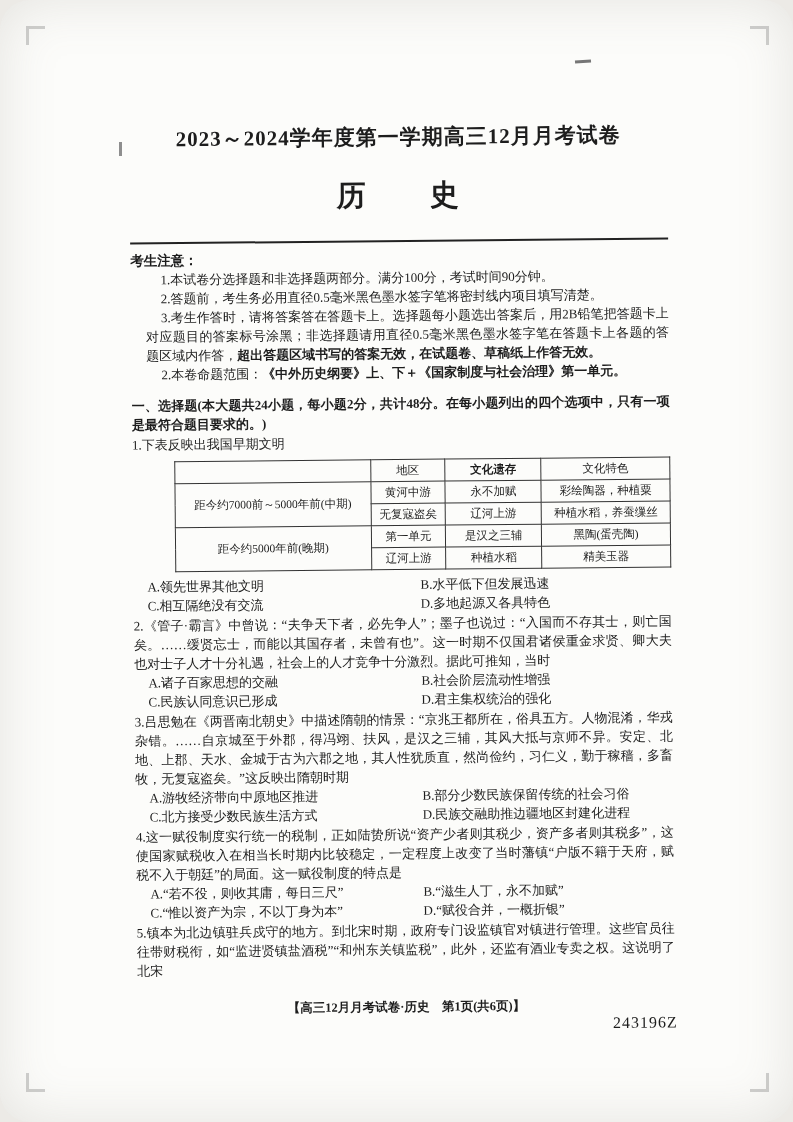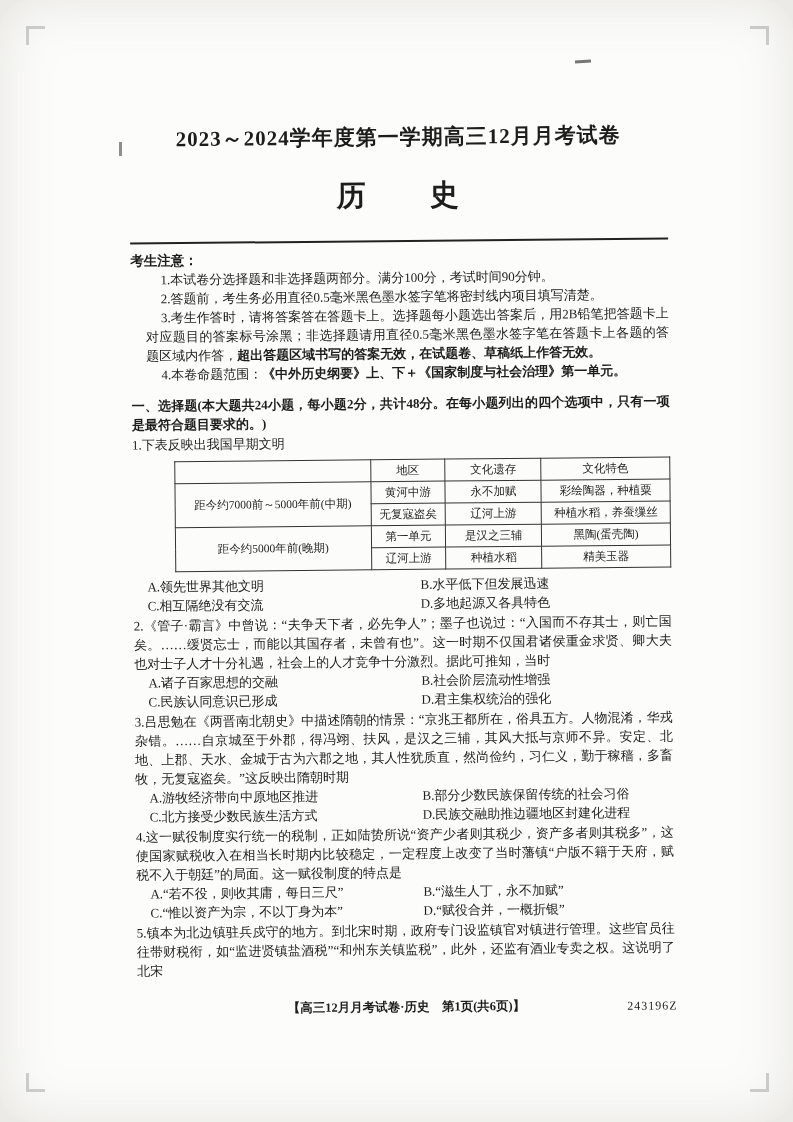--- a/index.html
+++ b/index.html
@@ -110,36 +110,36 @@
   }
   .civ-table th, .civ-table td {
     border: 1px solid #333;
     padding: 3px 5px;
     text-align: center;
     font-weight: 400;
     vertical-align: middle;
   }
   .civ-table .col-period { width: 185px; }
   .civ-table .col-region { width: 64px; }
-  .civ-table .col-relic  { width: 85px; }
+  .civ-table .col-relic  { width: 85px; font-weight: bold; }
   .civ-table .col-feature{ width: 118px; }
 
   .page-footer {
     margin-top: 20px;
     position: relative;
     text-align: center;
     font-weight: 700;
     font-size: 12.5px;
   }
   .page-footer .page-code {
     position: absolute;
     right: -2px;
-    top: 1px;
+    top: 17px;
     font-weight: 400;
-    font-size: 12px;
+    font-size: 16px;
     letter-spacing: 1px;
   }
 </style>
 </head>
 <body>
 
 <div class="scan-page">
 
   <div class="corner tl"></div>
   <div class="corner tr"></div>
@@ -153,21 +153,21 @@
     <h1 class="exam-title">2023～2024学年度第一学期高三12月月考试卷</h1>
     <h2 class="exam-subject">历　　史</h2>
 
     <hr class="divider">
 
     <div class="notice-block">
       <div class="notice-heading">考生注意：</div>
       <div class="notice-item">1.本试卷分选择题和非选择题两部分。满分100分，考试时间90分钟。</div>
       <div class="notice-item">2.答题前，考生务必用直径0.5毫米黑色墨水签字笔将密封线内项目填写清楚。</div>
       <div class="notice-item"><span>3.考生作答时，请将答案答在答题卡上。选择题每小题选出答案后，用2B铅笔把答题卡上对应题目的答案标号涂黑；非选择题请用直径0.5毫米黑色墨水签字笔在答题卡上各题的答题区域内作答，</span><span class="bold-seg">超出答题区域书写的答案无效，在试题卷、草稿纸上作答无效。</span></div>
-      <div class="notice-item"><span>4.本卷命题范围：</span><span class="bold-seg">《中外历史纲要》上、下＋《国家制度与社会治理》第一单元。</span></div>
+      <div class="notice-item"><span>2.本卷命题范围：</span><span class="bold-seg">《中外历史纲要》上、下＋《国家制度与社会治理》第一单元。</span></div>
     </div>
 
     <div class="section-heading">一、选择题(本大题共24小题，每小题2分，共计48分。在每小题列出的四个选项中，只有一项是最符合题目要求的。)</div>
 
     <div class="question">
       <p class="stem">1.下表反映出我国早期文明</p>
       <table class="civ-table">
         <tbody>
           <tr>
             <td class="col-period"></td>

